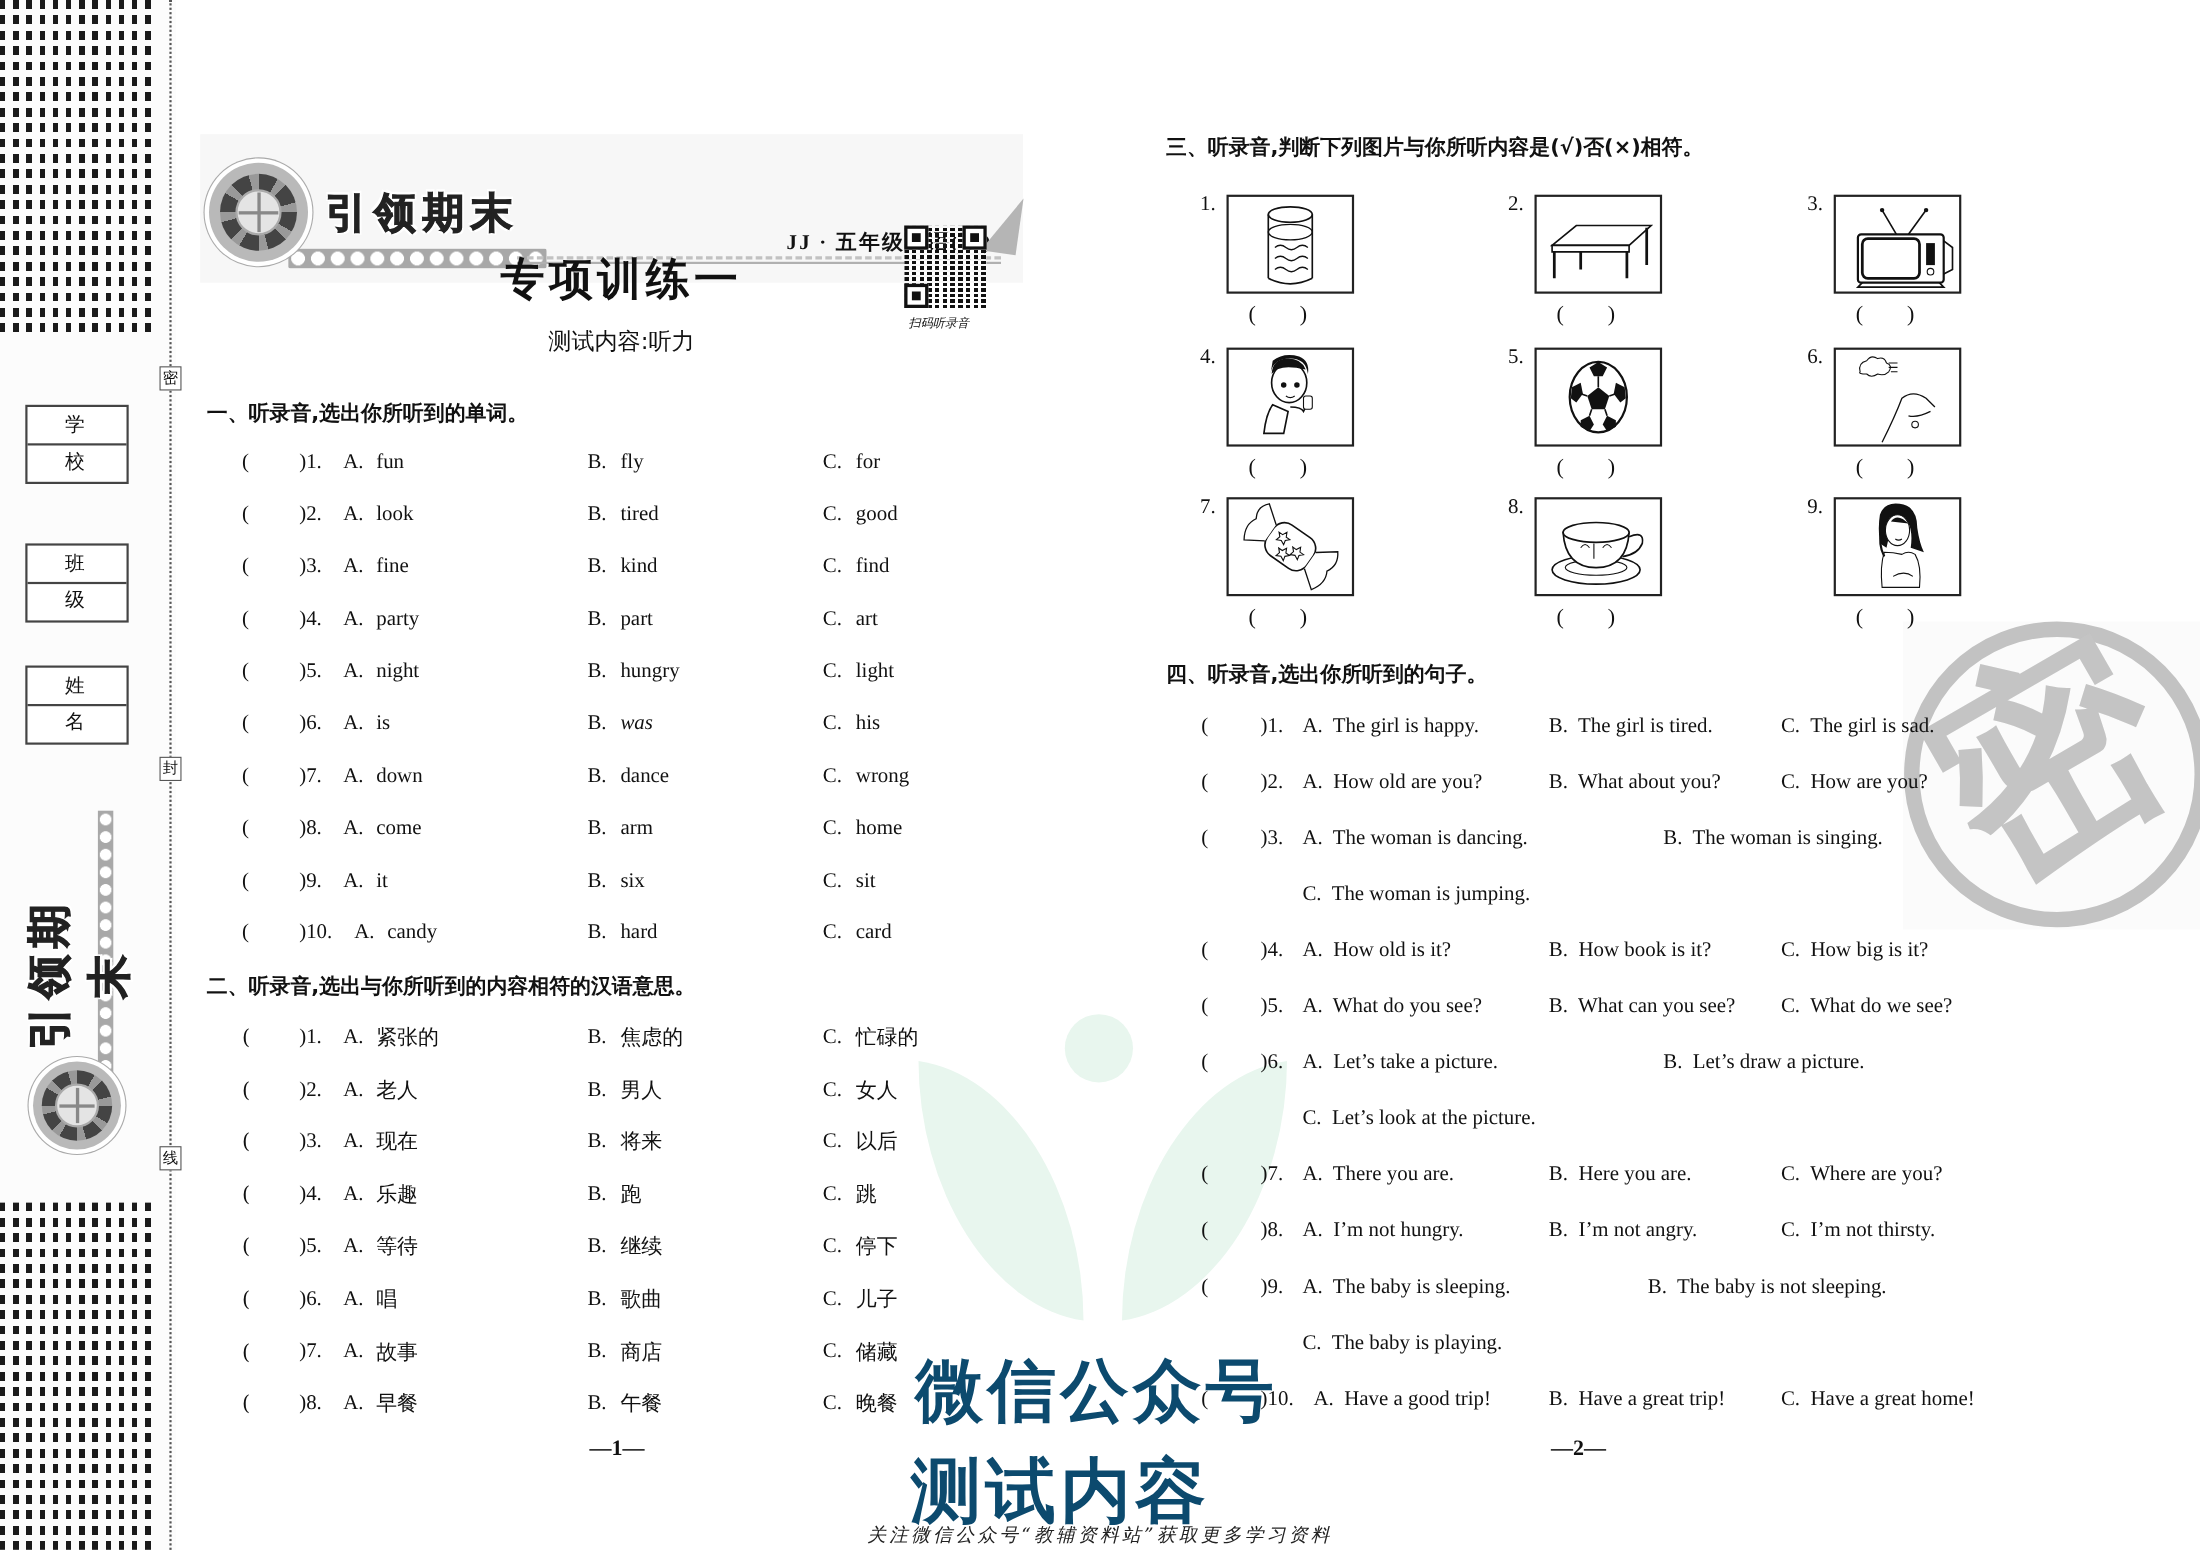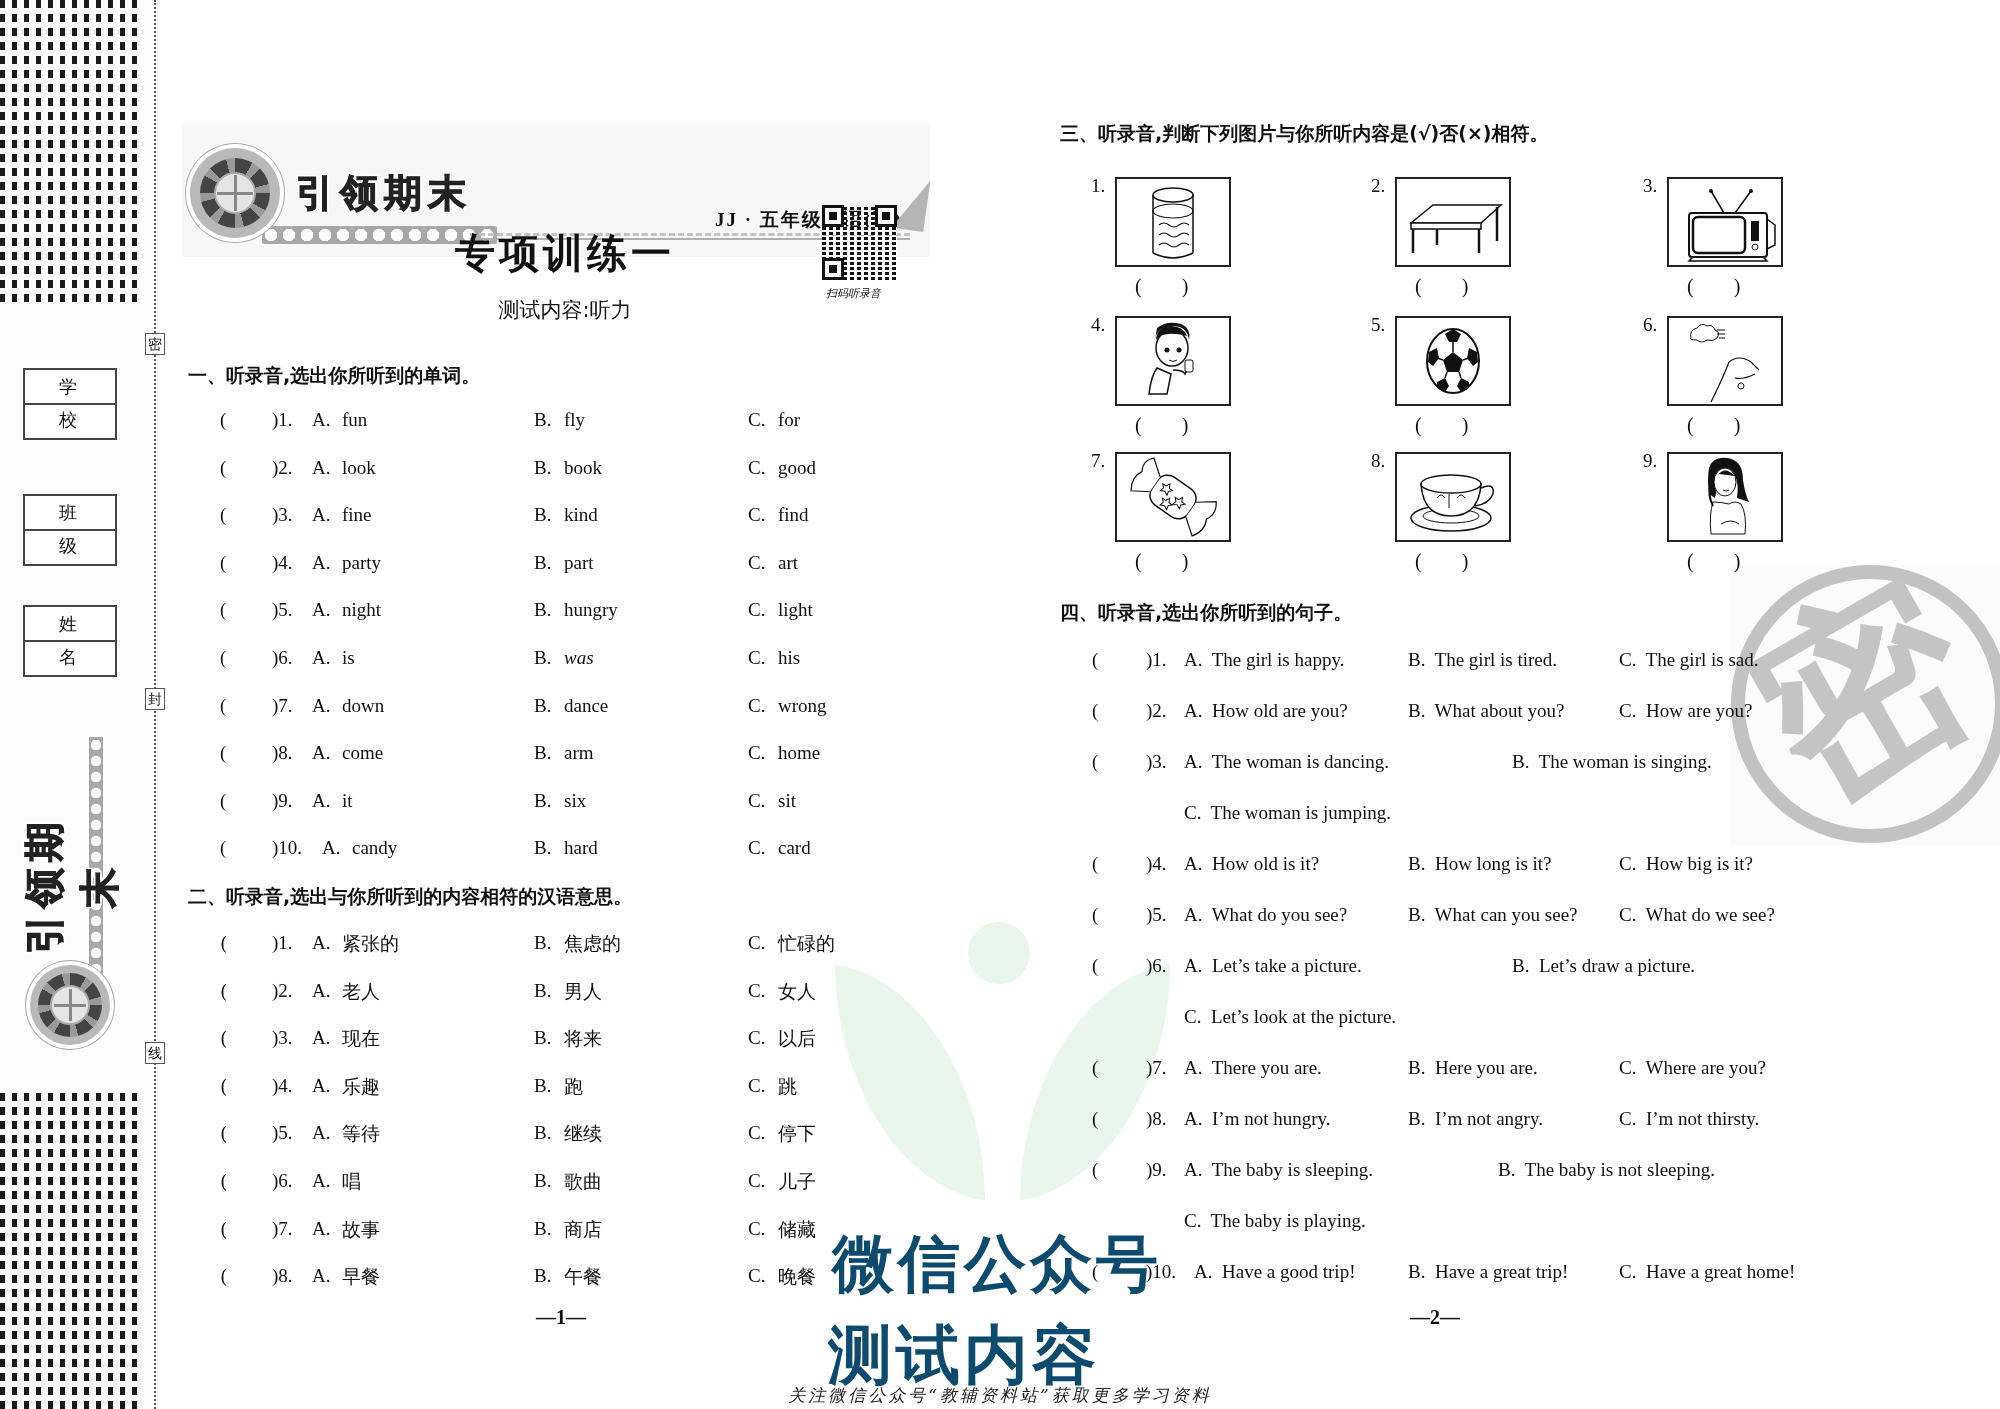--- a/index.html
+++ b/index.html
@@ -149,21 +149,21 @@
       <span class="serif" style="left:564px;">fly</span>
       <span class="serif" style="left:748px;">C.</span>
       <span class="serif" style="left:778px;">for</span>
     </div>
     <div class="row" style="left:0;top:455.6px;width:900px;">
       <span style="left:220px;">(</span>
       <span class="serif" style="left:272px;">)2.</span>
       <span class="serif" style="left:312px;">A.</span>
       <span class="serif" style="left:342px;">look</span>
       <span class="serif" style="left:534px;">B.</span>
-      <span class="serif" style="left:564px;">book</span>
+      <span class="serif" style="left:564px;">tired</span>
       <span class="serif" style="left:748px;">C.</span>
       <span class="serif" style="left:778px;">good</span>
     </div>
     <div class="row" style="left:0;top:503.2px;width:900px;">
       <span style="left:220px;">(</span>
       <span class="serif" style="left:272px;">)3.</span>
       <span class="serif" style="left:312px;">A.</span>
       <span class="serif" style="left:342px;">fine</span>
       <span class="serif" style="left:534px;">B.</span>
       <span class="serif" style="left:564px;">kind</span>
@@ -474,21 +474,21 @@
       <span style="left:1184px;white-space:pre;">A.  The woman is dancing.</span>
       <span style="left:1512px;white-space:pre;">B.  The woman is singing.</span>
     </div>
     <div class="row serif" style="left:0;top:801px;width:2000px;">
       <span style="left:1184px;white-space:pre;">C.  The woman is jumping.</span>
     </div>
     <div class="row serif" style="left:0;top:852px;width:2000px;">
       <span style="left:1092px;">(</span>
       <span style="left:1146px;">)4.</span>
       <span style="left:1184px;white-space:pre;">A.  How old is it?</span>
-      <span style="left:1408px;white-space:pre;">B.  How long is it?</span>
+      <span style="left:1408px;white-space:pre;">B.  How book is it?</span>
       <span style="left:1619px;white-space:pre;">C.  How big is it?</span>
     </div>
     <div class="row serif" style="left:0;top:903px;width:2000px;">
       <span style="left:1092px;">(</span>
       <span style="left:1146px;">)5.</span>
       <span style="left:1184px;white-space:pre;">A.  What do you see?</span>
       <span style="left:1408px;white-space:pre;">B.  What can you see?</span>
       <span style="left:1619px;white-space:pre;">C.  What do we see?</span>
     </div>
     <div class="row serif" style="left:0;top:954px;width:2000px;">

